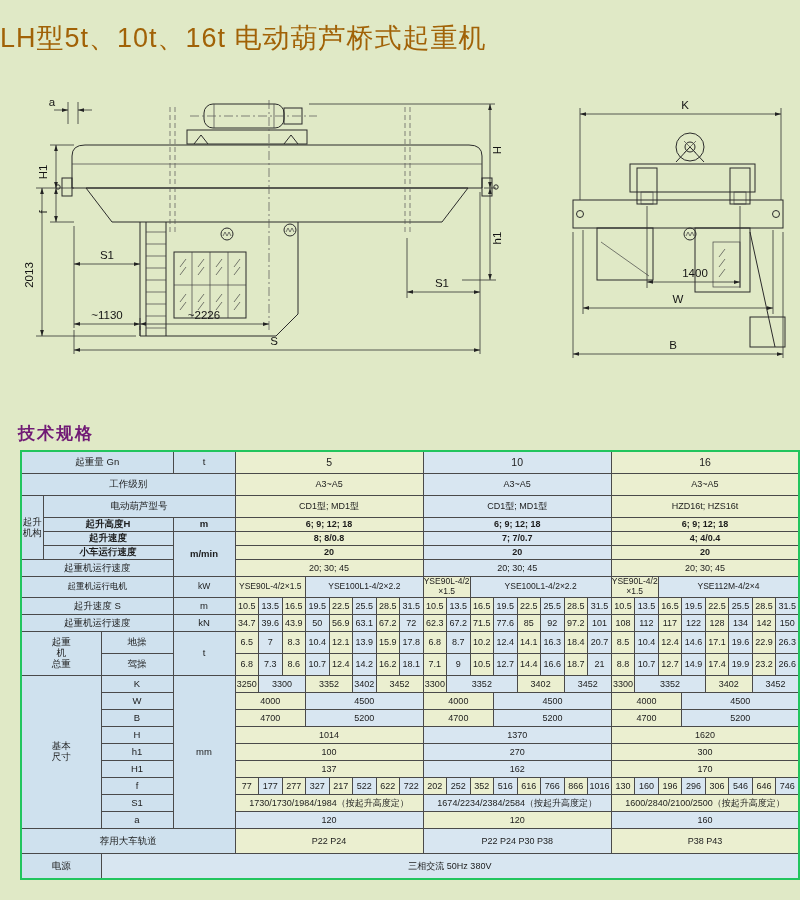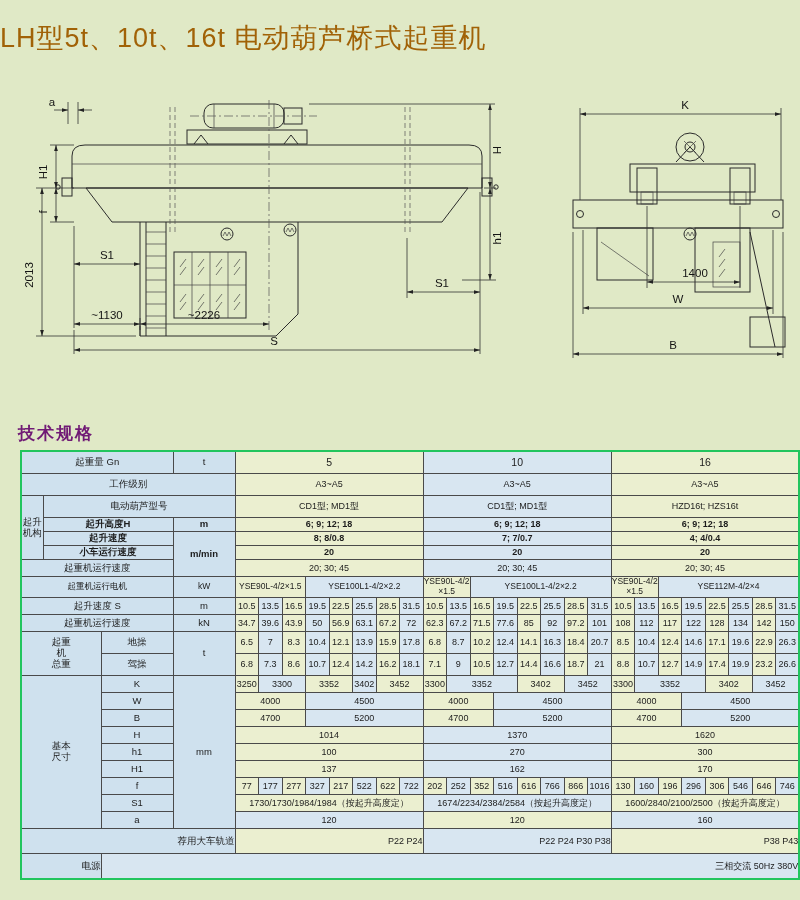--- a/index.html
+++ b/index.html
@@ -30,21 +30,21 @@
     border-collapse:collapse;table-layout:fixed;
     border:2px solid #22c55e;
   }
   td{
     border:1px solid #4a4a4a;text-align:center;vertical-align:middle;
     font-size:9px;color:#1c1c1c;padding:0;height:16px;line-height:1.15;
     overflow:hidden;
   }
   tr.tall td{height:21px;}
   tr.short td{height:13px;font-weight:bold;}
-  tr.xtall td{height:24px;text-align:right;}
+  tr.xtall td{height:24px;}
   tr.mot td{height:20px;font-size:8.5px;margin-top:20px;}
   .lbl{background:#cfe1ee;font-size:9.5px;}
   .cg{background:#ebefd0;}
   .cb{background:#d8e6f1;}
   .big{font-size:10.5px;}
   .pre{white-space:pre-line;}
 </style>
 </head>
 <body>
 

